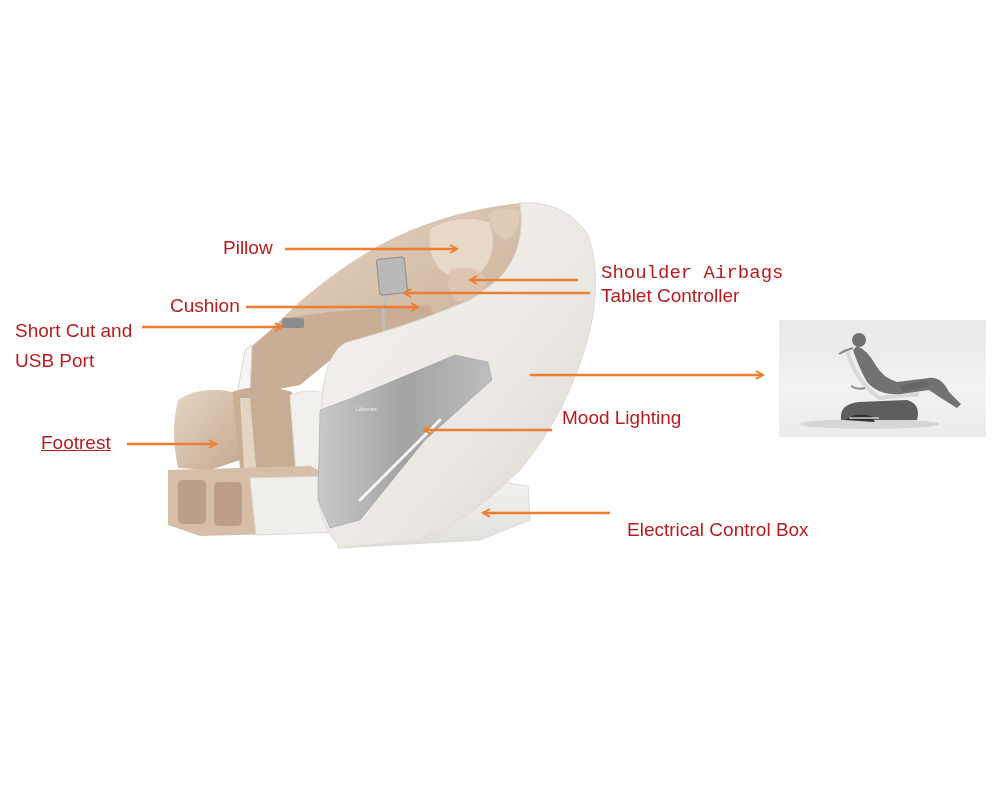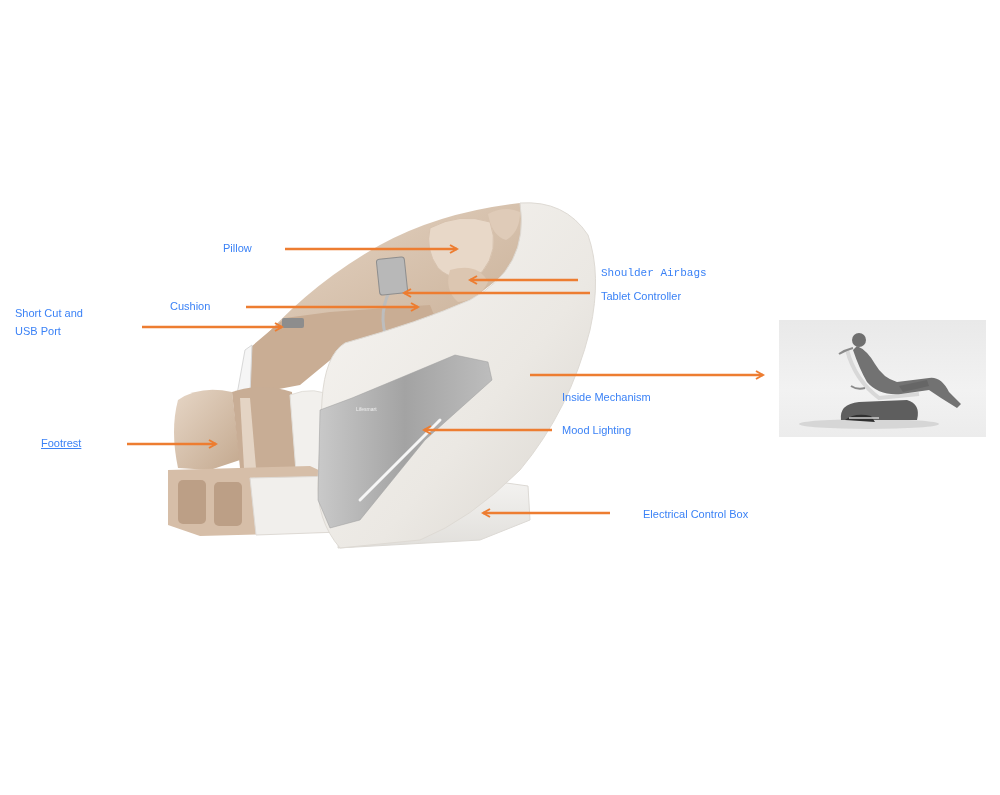--- a/index.html
+++ b/index.html
@@ -1,20 +1,20 @@
 <!DOCTYPE html>
 <html><head>
 <meta charset="utf-8">
 <style>
   html, body { margin: 0; padding: 0; background: #ffffff; }
   body { width: 1000px; height: 795px; position: relative; overflow: hidden;
          font-family: "Liberation Sans", "DejaVu Sans", sans-serif; color: #1a1a1a; }
   .stage { position: absolute; left: 0; top: 0; width: 1000px; height: 795px; }
-  .label { position: absolute; font-size: 11px; line-height: 24px; white-space: nowrap; color: #3b82f6; }
-  .label.multi { white-space: pre-line; line-height: 18px; }
+  .label { position: absolute; font-size: 19px; line-height: 24px; white-space: nowrap; color: #b91c1c; }
+  .label.multi { white-space: pre-line; line-height: 30px; margin-top: 12px; }
   svg.overlay { position: absolute; left: 0; top: 0; width: 1000px; height: 795px; }
   .inset { position: absolute; left: 779px; top: 320px; width: 207px; height: 117px;
            background: linear-gradient(180deg, #e9e9e9 0%, #f2f2f2 60%, #ececec 100%); overflow: hidden; }
   .inset svg { width: 100%; height: 100%; display: block; }
 </style>
 </head>
 <body>
 
 <div class="stage">
 
@@ -94,23 +94,22 @@
     </g>
   </svg>
 
   <div class="label" style="left:223px; top:236px;">Pillow</div>
   <div class="label" style="left:170px; top:294px;">Cushion</div>
   <div class="label multi" style="left:15px; top:304px;">Short Cut and
 USB Port</div>
   <div class="label" style="left:41px; top:431px;text-decoration:underline;">Footrest</div>
   <div class="label" style="left:601px; top:261px;font-family:Liberation Mono, monospace;">Shoulder Airbags</div>
   <div class="label" style="left:601px; top:284px;">Tablet Controller</div>
-  <div class="label" style="left:562px; top:385px;">Inside Mechanism</div>
-  <div class="label" style="left:562px; top:418px;">Mood Lighting</div>
-  <div class="label" style="left:627px; top:502px;margin-left:16px;">Electrical Control Box</div>
+  <div class="label" style="left:562px; top:406px;">Mood Lighting</div>
+  <div class="label" style="left:627px; top:518px;">Electrical Control Box</div>
 
   <div class="inset">
     <svg viewBox="0 0 207 117">
 
       <ellipse cx="90" cy="104" rx="70" ry="5" fill="#d6d6d6"></ellipse>
 
       <path d="M62 100 Q60 84 80 82 L128 80 Q142 84 138 100 Z" fill="#5e5e5e"></path>
       <path d="M66 100 Q76 92 92 96 L96 102 Z" fill="#2f2f2f"></path>
       <path d="M70 98 L100 98" stroke="#cfcfcf" stroke-width="1.5"></path>
 

